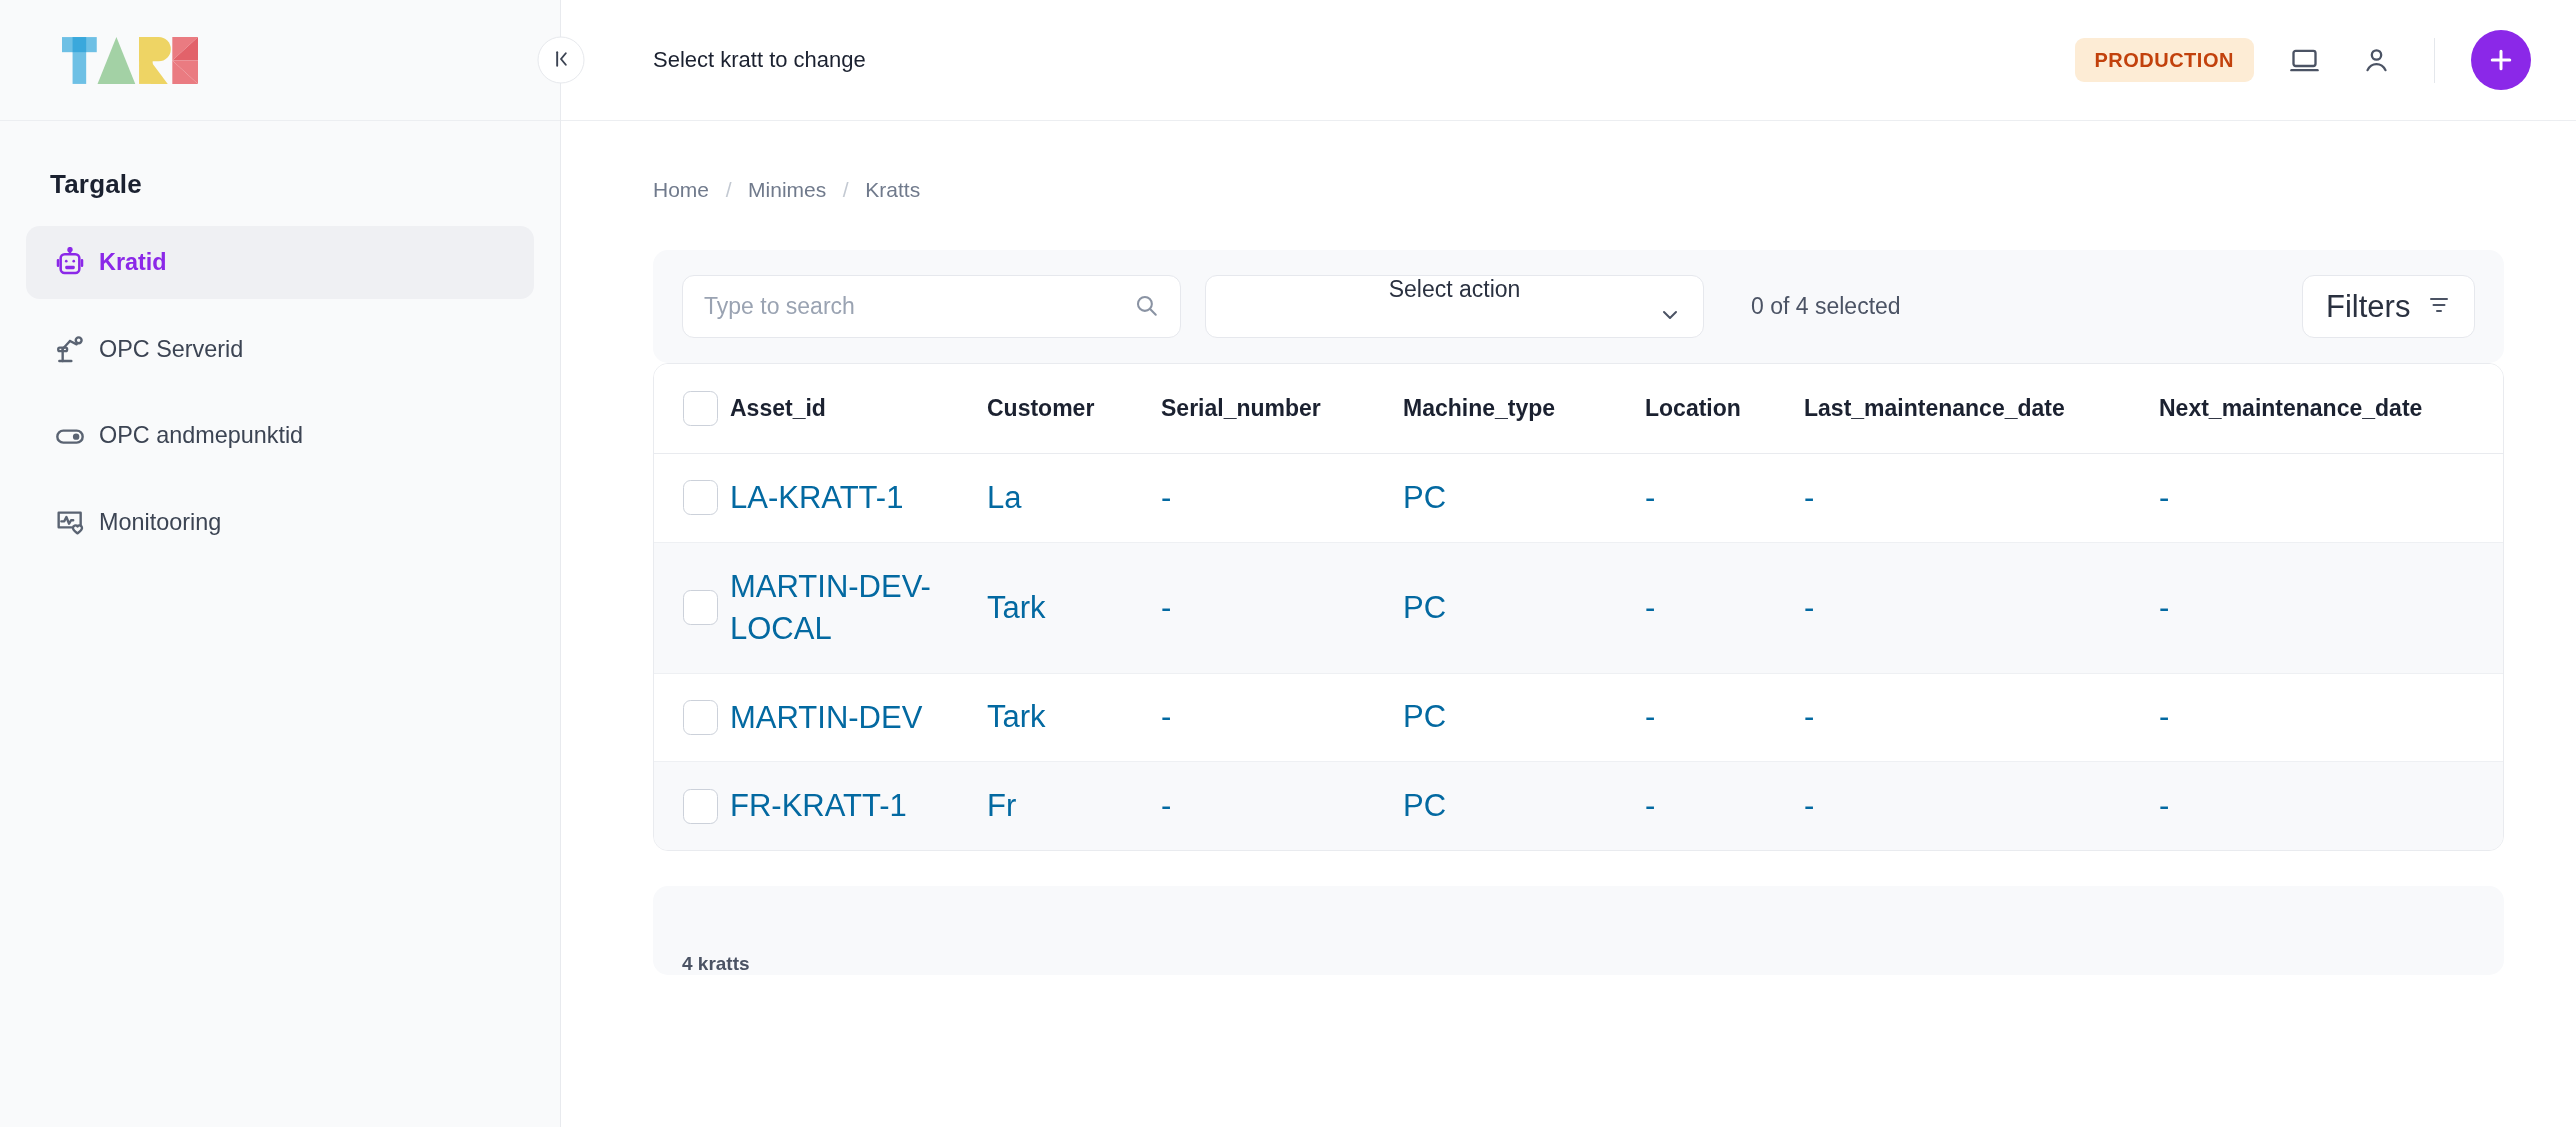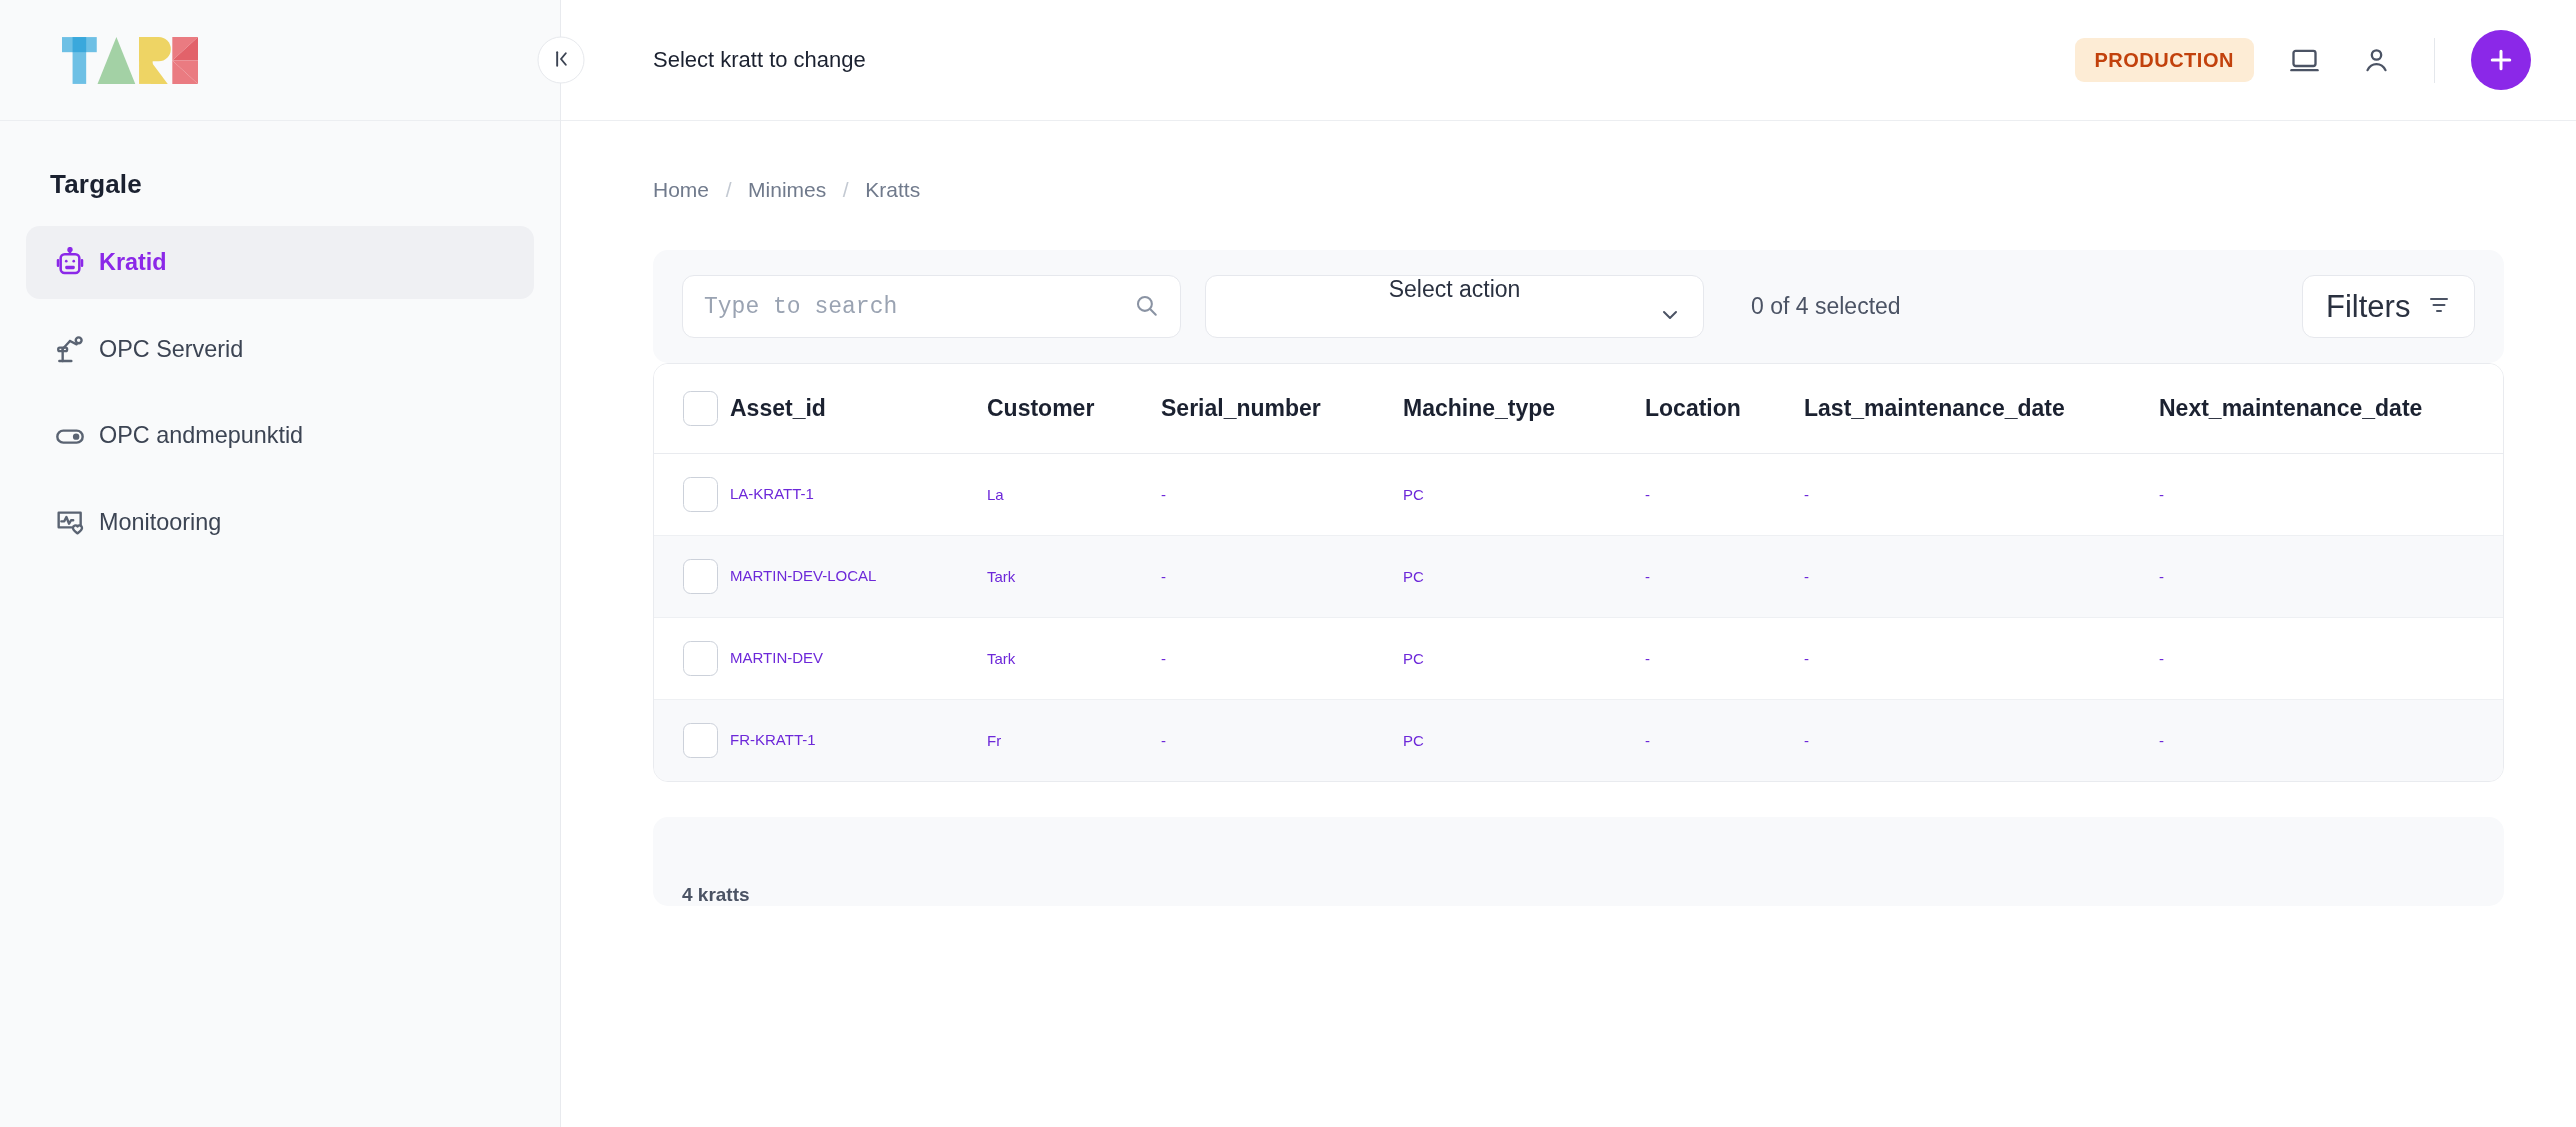--- a/index.html
+++ b/index.html
@@ -99,21 +99,21 @@
     padding: 0 29px;
     gap: 24px;
   }
   .search-box {
     width: 499px; height: 63px;
     background: #ffffff; border: 1.5px solid #e6e8ed; border-radius: 12px;
     display: flex; align-items: center; padding: 0 21px;
   }
   .search-box input {
     flex: 1; border: none; outline: none; background: transparent;
-    font-size: 23px; color: #2a3140; font-family: Liberation Mono, monospace;
+    font-size: 23px; color: #2a3140; font-family: Liberation Sans, sans-serif;
   }
   .search-box input::placeholder { color: #9aa3b2; }
   .select-box {
     width: 499px; height: 63px;
     background: #ffffff; border: 1.5px solid #e6e8ed; border-radius: 12px;
     display: flex; align-items: center; padding: 0 21px;
     font-size: 23px; color: #2a3140; cursor: pointer; flex-direction: column;
   }
   .select-box .chev { margin-left: auto; }
   .sel-count { font-size: 23px; color: #4b5364; margin-left: 23px; }
@@ -130,21 +130,21 @@
     overflow: hidden; background: #ffffff;
   }
   table { width: 100%; border-collapse: collapse; table-layout: fixed; }
   th, td { text-align: left; vertical-align: middle; }
   thead th {
     font-size: 23px; font-weight: 700; color: #1b2130;
     padding: 27px 0; border-bottom: 1.5px solid #e9ebef;
     background: #ffffff;
   }
   tbody td {
-    font-size: 15px; color: #6d28d9; padding: 23px 0;
+    font-size: 31px; color: #0369a1; padding: 23px 0;
     border-bottom: 1.5px solid #eef0f3;
   }
   tbody tr:last-child td { border-bottom: none; }
   tbody tr.alt td { background: #f8f9fb; }
   .col-cb   { width: 76px; padding-left: 29px !important; }
   .col-asset{ width: 257px; }
   .col-cust { width: 174px; }
   .col-serial{ width: 242px; }
   .col-mtype{ width: 242px; }
   .col-loc  { width: 159px; }

